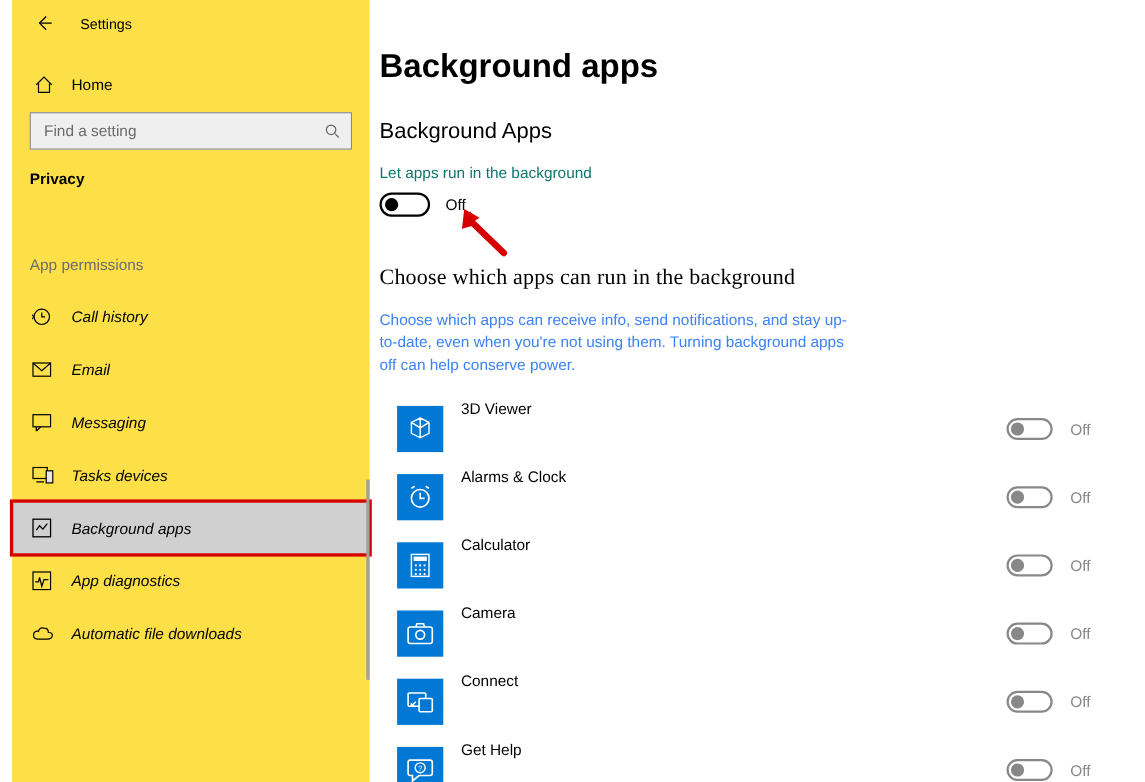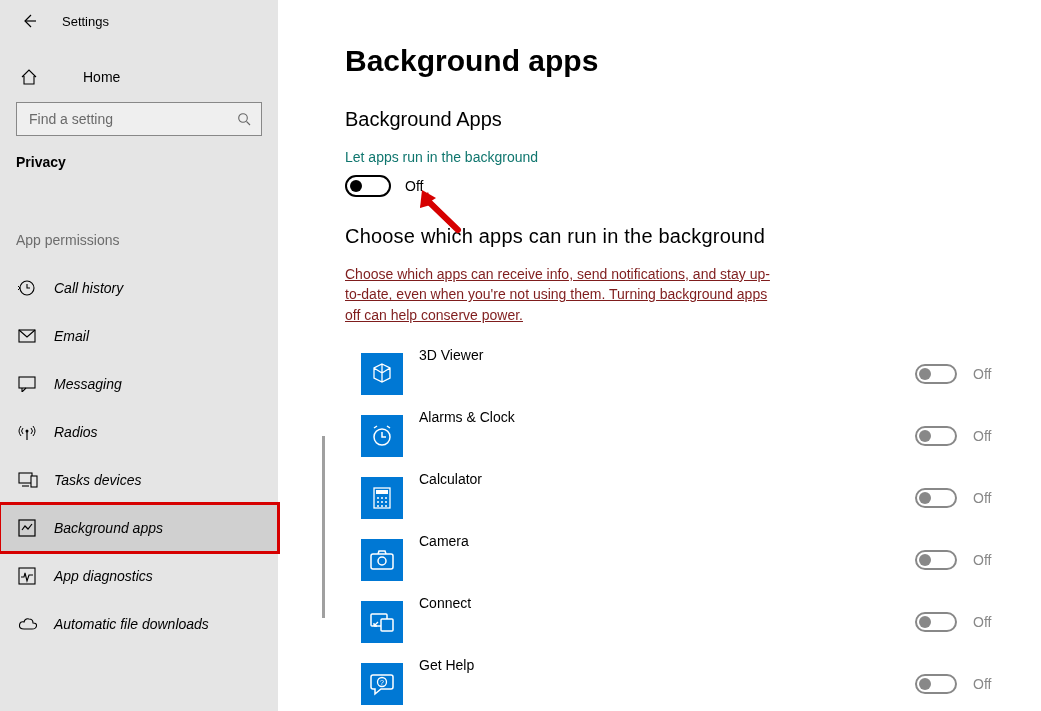--- a/index.html
+++ b/index.html
@@ -6,38 +6,37 @@
   html, body {
     margin: 0; padding: 0;
     width: 1041px; height: 711px;
     font-family: "Segoe UI", Arial, sans-serif;
     background: #ffffff;
     color: #000;
     overflow: hidden;
   }
   .sidebar {
     position: absolute;
-    left: 0; top: 0;
-    width: 278px; height: 711px;
-    background: #e5e5e5;
+    left: 11px; top: 0;
+    width: 325px; height: 711px;
+    background: #fde047;
   }
   .top-row {
     display: flex;
     align-items: center;
     padding: 8px 0 0 20px;
     height: 34px;
   }
   .back-arrow { width: 18px; display: inline-flex; align-items: center; margin-right: 24px; }
   .settings-label { font-size: 13px; }
   .home-row {
     display: flex; align-items: center;
     padding: 0 0 0 20px;
     margin-top: 22px;
     height: 42px;
-    gap: 29px;
   }
   .home-row .ic { width: 20px; display: inline-flex; margin-right: 14px; }
   .home-row .lbl { font-size: 14px; }
   .search-wrap { margin: 4px 16px 0 16px; }
   .search-box {
     width: 100%; height: 34px;
     border: 1px solid #888;
     background: #efefef;
     display: flex; align-items: center;
     padding: 0 10px;
@@ -74,21 +73,21 @@
   }
   
   .main {
     position: absolute;
     left: 345px; top: 0;
     width: 696px; height: 711px;
     padding-right: 30px;
   }
   .page-title { font-size: 30px; font-weight: 600; margin: 44px 0 0 0; color:#000;}
   .sect-title { font-size: 20px; font-weight: 400; margin: 30px 0 0 0; }
-  .sect-title2 { font-size: 20px; font-weight: 400; margin: 28px 0 0 0; letter-spacing:0.2px;}
+  .sect-title2 { font-size: 20px; font-weight: 400; margin: 44px 0 0 0; letter-spacing:0.2px;font-family:Liberation Serif, serif;}
   .sub-text { font-size: 14px; margin-top: 18px; color: #0f766e; }
   .toggle-row { display: flex; align-items: center; margin-top: 10px; }
   .toggle-off {
     position: relative;
     width: 46px; height: 22px;
     border: 2px solid #000;
     border-radius: 13px;
     background: #fff;
     display: inline-block;
   }
@@ -99,25 +98,24 @@
     background: #000;
     border-radius: 50%;
   }
   .toggle-label { font-size: 14px; margin-left: 14px; }
   .arrow-annot {
     position: absolute;
     left: 420px; top: 190px;
     pointer-events: none;
   }
   .desc-text {
-    font-size: 14px; color: #7f1d1d;
+    font-size: 14px; color: #3b82f6;
     margin-top: 16px;
     max-width: 440px;
     line-height: 1.45;
-    text-decoration: underline;
   }
   .app-list { margin-top: 18px; }
   .app-item {
     display: flex; align-items: center;
     height: 62px;
     padding-left: 16px;
   }
   .app-icon {
     width: 42px; height: 42px;
     background: #0078d4;
@@ -201,30 +199,20 @@
       <span>Email</span>
     </div>
     <div class="nav-item">
       <span class="ic">
           <svg width="18" height="16" viewBox="0 0 18 16">
             <rect x="1" y="1" width="16" height="11" stroke="#000" stroke-width="1.1" fill="none"></rect>
             <path d="M4 12 L4 16 L8 12" stroke="#000" stroke-width="1.1" fill="none"></path>
           </svg>
         </span>
       <span>Messaging</span>
-    </div>
-    <div class="nav-item">
-      <span class="ic">
-          <svg width="18" height="18" viewBox="0 0 18 18">
-            <path d="M9 17 V9" stroke="#000" stroke-width="1.2"></path>
-            <circle cx="9" cy="8" r="1.5" fill="#000"></circle>
-            <path d="M5 11 Q2 8 5 5 M13 11 Q16 8 13 5 M3 13 Q-1 8 3 3 M15 13 Q19 8 15 3" stroke="#000" stroke-width="1" fill="none"></path>
-          </svg>
-        </span>
-      <span>Radios</span>
     </div>
     <div class="nav-item">
       <span class="ic">
           <svg width="20" height="16" viewBox="0 0 20 16">
             <rect x="1" y="1" width="13" height="10" stroke="#000" stroke-width="1.1" fill="none"></rect>
             <path d="M4 14h7" stroke="#000" stroke-width="1.1"></path>
             <rect x="13" y="4" width="6" height="11" stroke="#000" stroke-width="1.1" fill="#e6e6e6"></rect>
           </svg>
         </span>
       <span>Tasks devices</span>

